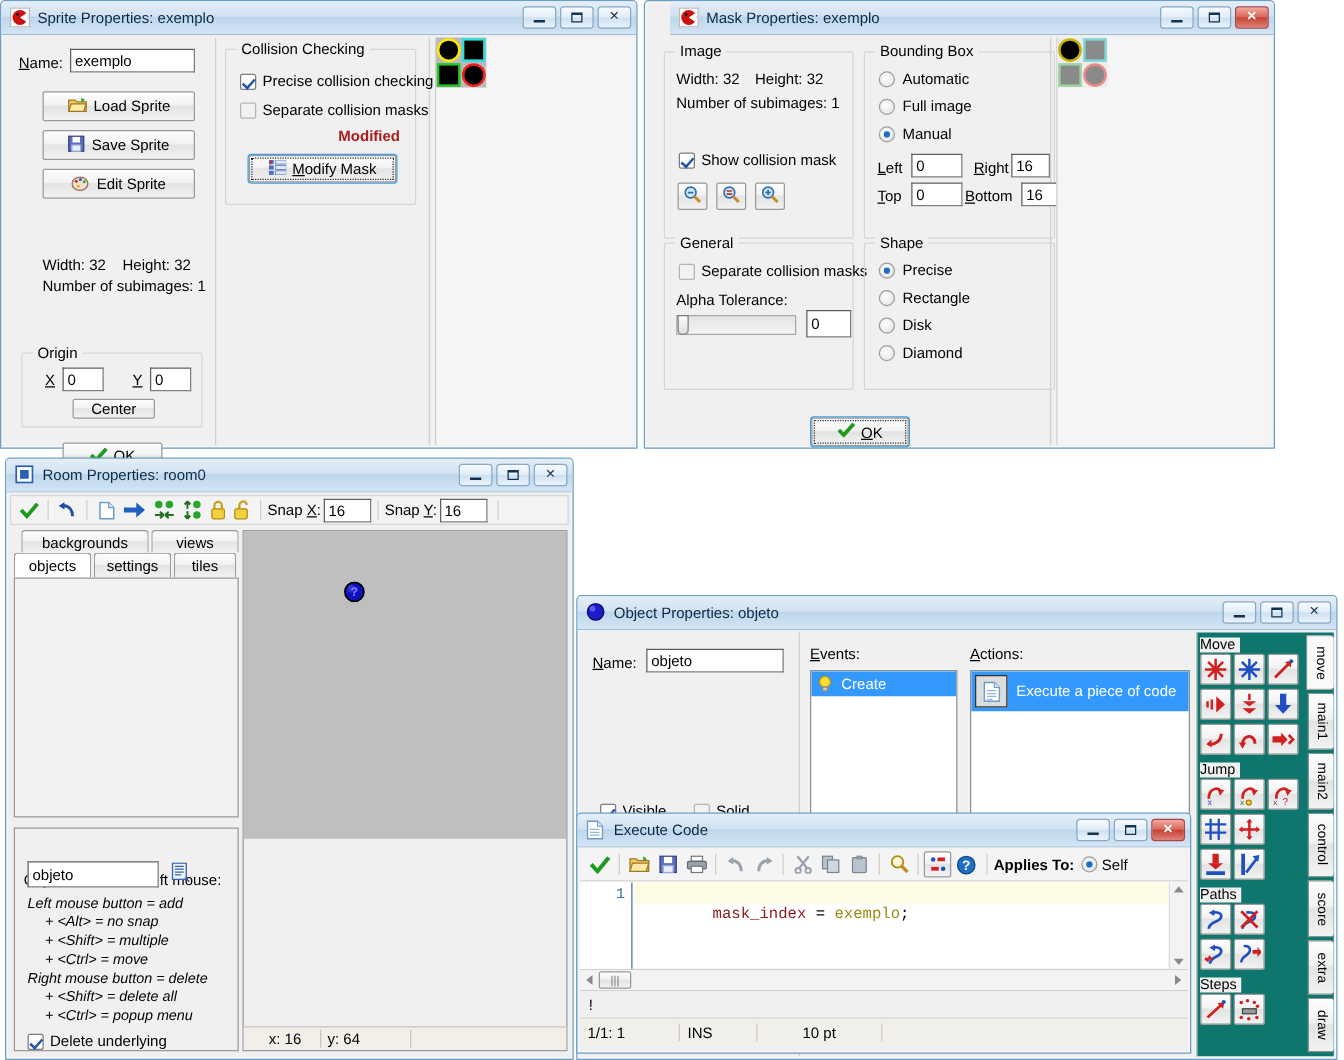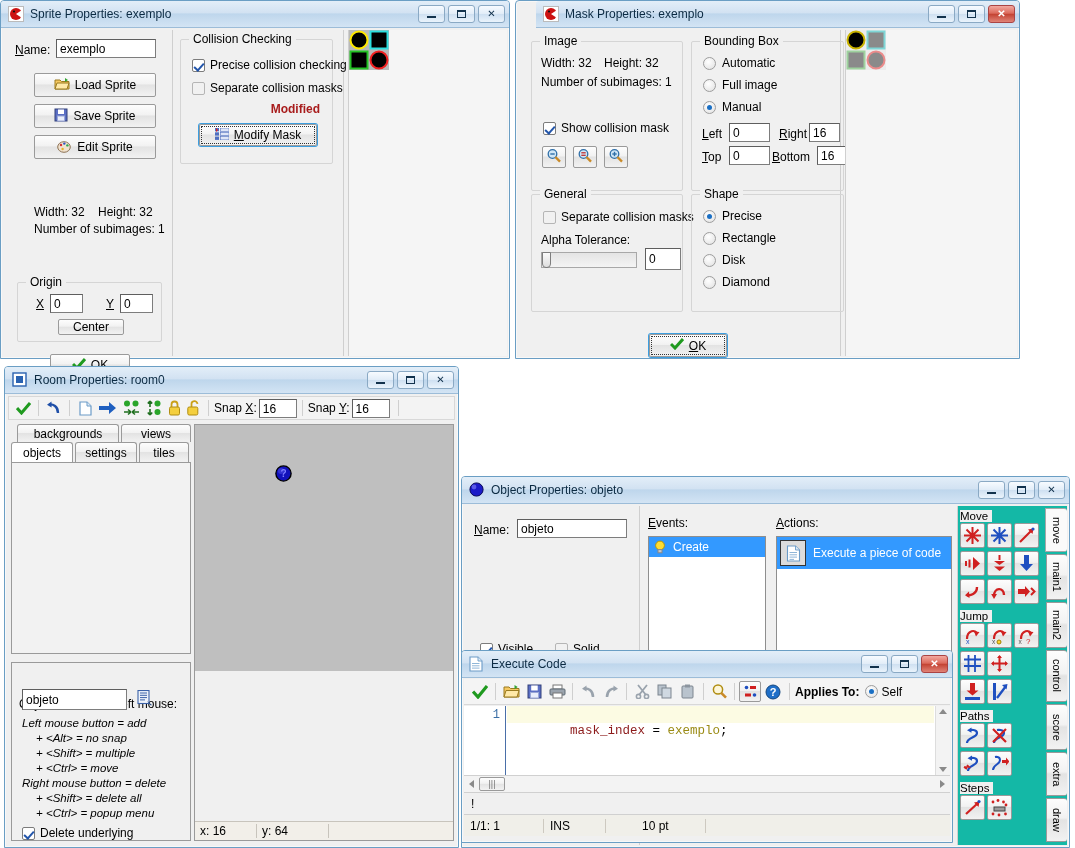--- a/index.html
+++ b/index.html
@@ -565,21 +565,21 @@
       <div style="position:absolute;left:0;top:0;right:0;height:246px;background:#bfbfbf;">
         <span style="position:absolute;left:80px;top:40px;width:17px;height:17px;">
           <svg width="17" height="17" viewBox="0 0 17 17">
             <circle cx="8.5" cy="8.5" r="7.6" fill="#1111bb" stroke="#000" stroke-width="1.4"></circle>
             <circle cx="6" cy="6" r="3" fill="#3a3ad8" opacity=".85"></circle>
             <text x="8.5" y="12.2" font-size="10" font-family="Liberation Sans, sans-serif" fill="#7f7fff" text-anchor="middle" font-weight="bold">?</text>
           </svg>
         </span>
       </div>
       <div style="position:absolute;left:0;right:0;bottom:0;height:19px;background:#f2efe9;border-top:1px solid #c8c4bc;display:flex;align-items:center;font-size:12px;">
-        <span style="width:62px;padding-left:5px;border-right:1px solid #c8c4bc;">x: 16</span>
+        <span style="width:62px;padding-left:5px;border-right:1px solid #c8c4bc;text-align:center;">x: 16</span>
         <span style="width:72px;padding-left:5px;border-right:1px solid #c8c4bc;">y: 64</span>
         <span style="flex:1;"></span>
       </div>
     </div>
   </div>
 </div>
 
 <div class="win" style="left:461px; top:476px; width:609px; height:372px;">
   <div class="titlebar">
     <span class="title-icon">
@@ -645,21 +645,21 @@
                   <line x1="3.5" y1="9.8" x2="11" y2="9.8" stroke="#8fb6d8"></line>
                   <line x1="3.5" y1="12.1" x2="11" y2="12.1" stroke="#8fb6d8"></line>
                   <line x1="3.5" y1="14.4" x2="8" y2="14.4" stroke="#8fb6d8"></line>
                 </svg>
           </span>
           <span>Execute a piece of code</span>
         </div>
       </div>
     </div>
 
-    <div style="position:absolute;right:2px;top:2px;width:110px;bottom:2px;background:#14b8a6;border-left:1px solid #cfcfcf;">
+    <div style="position:absolute;right:2px;top:2px;width:110px;bottom:2px;background:#0f766e;border-left:1px solid #cfcfcf;">
       <div style="position:absolute;left:0;top:0;width:84px;bottom:0;overflow:hidden;">
 
         <div style="position:absolute;left:2px;top:4px;width:80px;font-size:11.5px;">
           <span style="background:#f0f0f0;padding-right:4px;">Move</span>
           <span style="position:absolute;left:-1px;right:0;top:7px;height:1px;background:#cdcdcd;z-index:-1;"></span>
         </div>
         <div style="position:absolute;left:2px;top:17px;display:flex;gap:2px;">
           <span class="btn" style="width:25px;height:25px;">
             <svg width="19" height="19" viewBox="0 0 19 19">
                   <g stroke="#d02020" stroke-width="2" fill="none">

